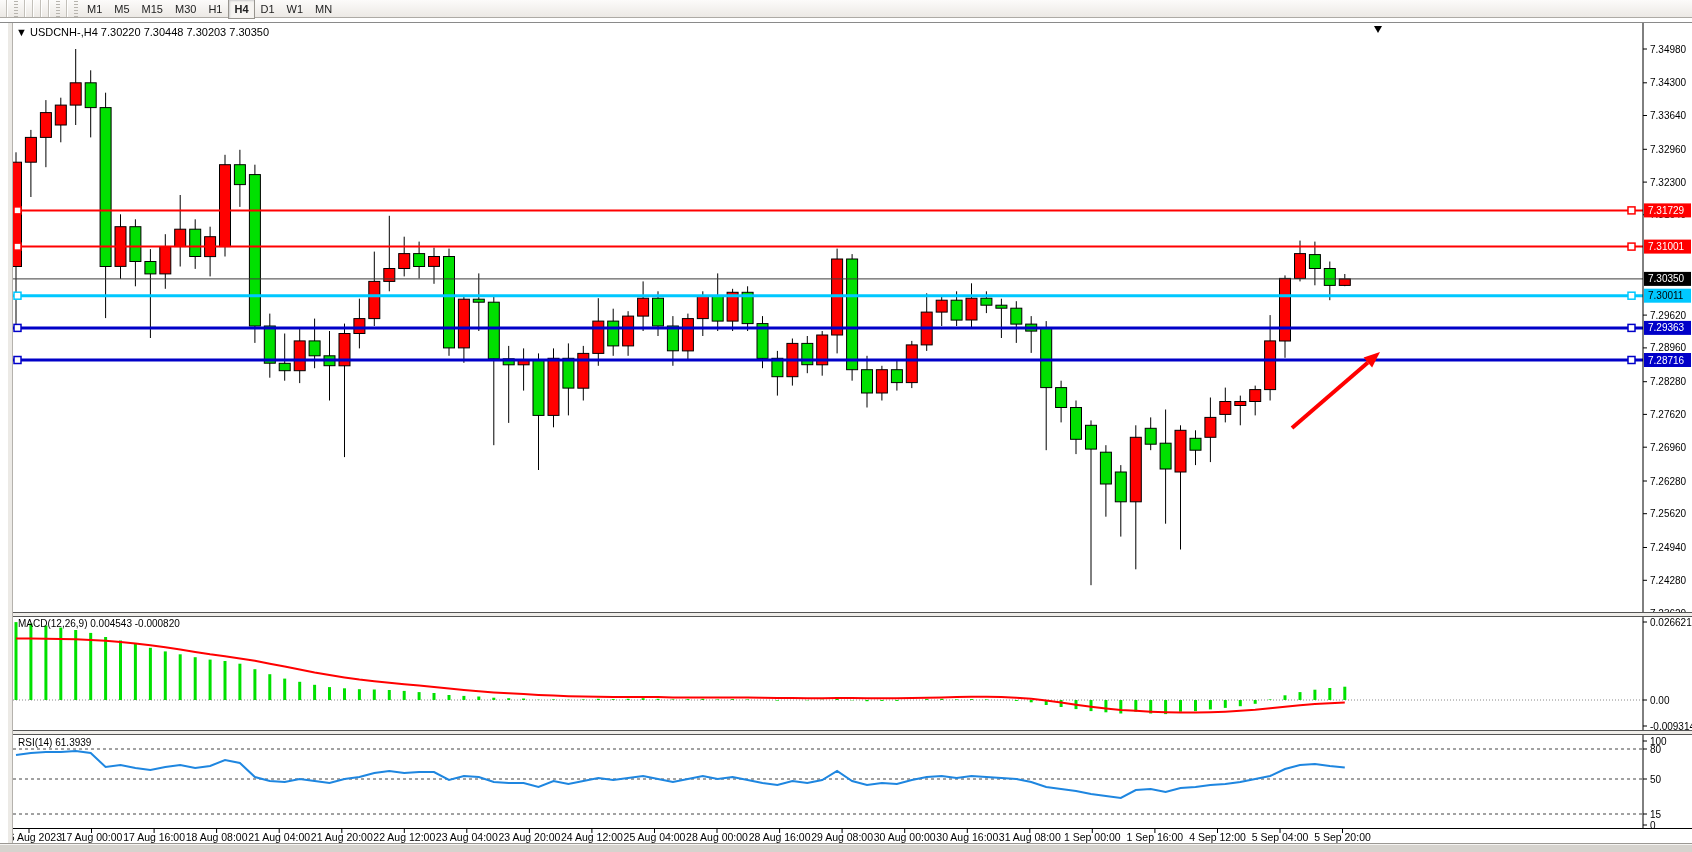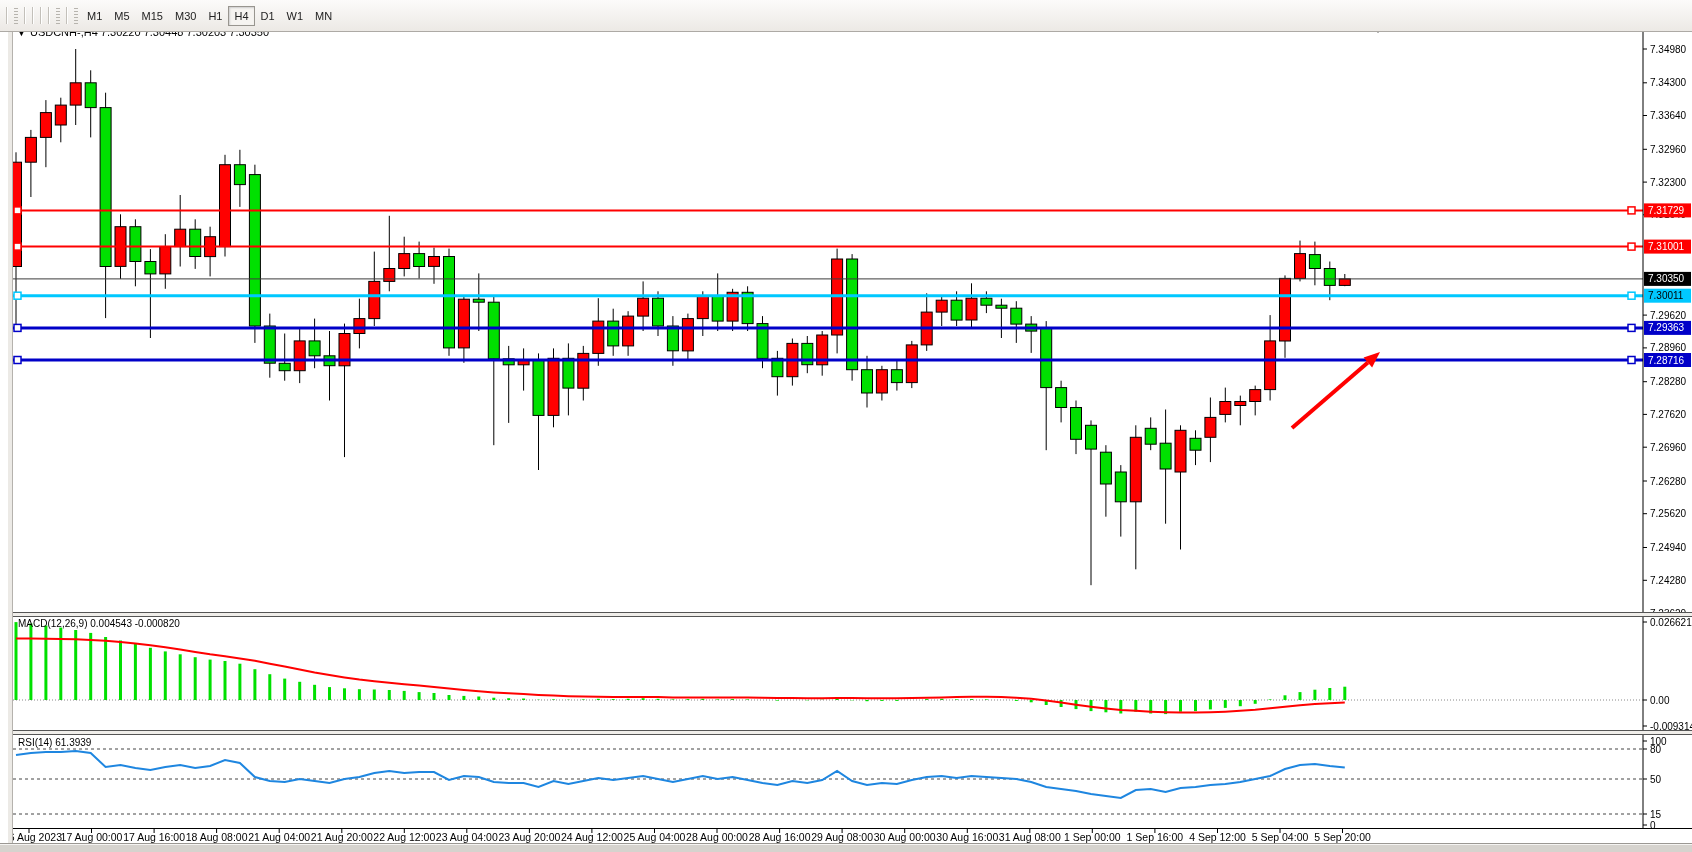--- a/index.html
+++ b/index.html
@@ -1,25 +1,25 @@
 <!DOCTYPE html>
 <html><head>
 <meta charset="utf-8">
 <style>
   html,body{margin:0;padding:0;width:1692px;height:852px;overflow:hidden;background:#fff;
     font-family:"Liberation Sans","DejaVu Sans",sans-serif;}
-  #toolbar{position:absolute;left:0;top:0;width:1692px;height:32px;z-index:10;
+  #toolbar{position:absolute;left:0;top:0;width:1692px;height:18px;z-index:10;
     background:linear-gradient(#fcfbfa,#ecE9e5);border-bottom:1px solid #adaaa5;
     display:flex;align-items:center;padding:0 3px;box-sizing:border-box;}
   .tb-sep{width:1px;height:17px;background:#c3c0ba;border-right:1px solid #fff;margin:0 3px;flex:none;}
   .tb-handle{width:4px;height:16px;margin:0 3px;flex:none;
     background:repeating-linear-gradient(180deg,#b7b4ae 0 1px,transparent 1px 3px);}
   .tf-btn{font-size:11px;color:#222;padding:0 5px;height:18px;display:flex;align-items:center;
     border:1px solid transparent;}
-  .tf-btn.active{border:1px solid #98958f;background:#f6f4f1;box-shadow:inset 1px 1px 2px #ccc;}
+  .tf-btn.active{border:1px solid #98958f;background:#f6f4f1;box-shadow:inset 1px 1px 2px #ccc;font-weight:bold;}
   .spacer{flex:1;}
   #chart-svg{position:absolute;left:0;top:0;}
   #left-strip{position:absolute;left:0;top:23px;width:12px;height:822px;background:#fff;
     border-right:1px solid #b5b2ad;box-shadow:inset -4px 0 0 #eceae6;}
   #status-bar{position:absolute;left:0;bottom:0;width:1692px;height:7px;background:#d6d3ce;
     border-top:1px solid #f5f4f2;box-shadow:0 -1px 0 #9b9893;}
 </style>
 </head>
 <body>
 

